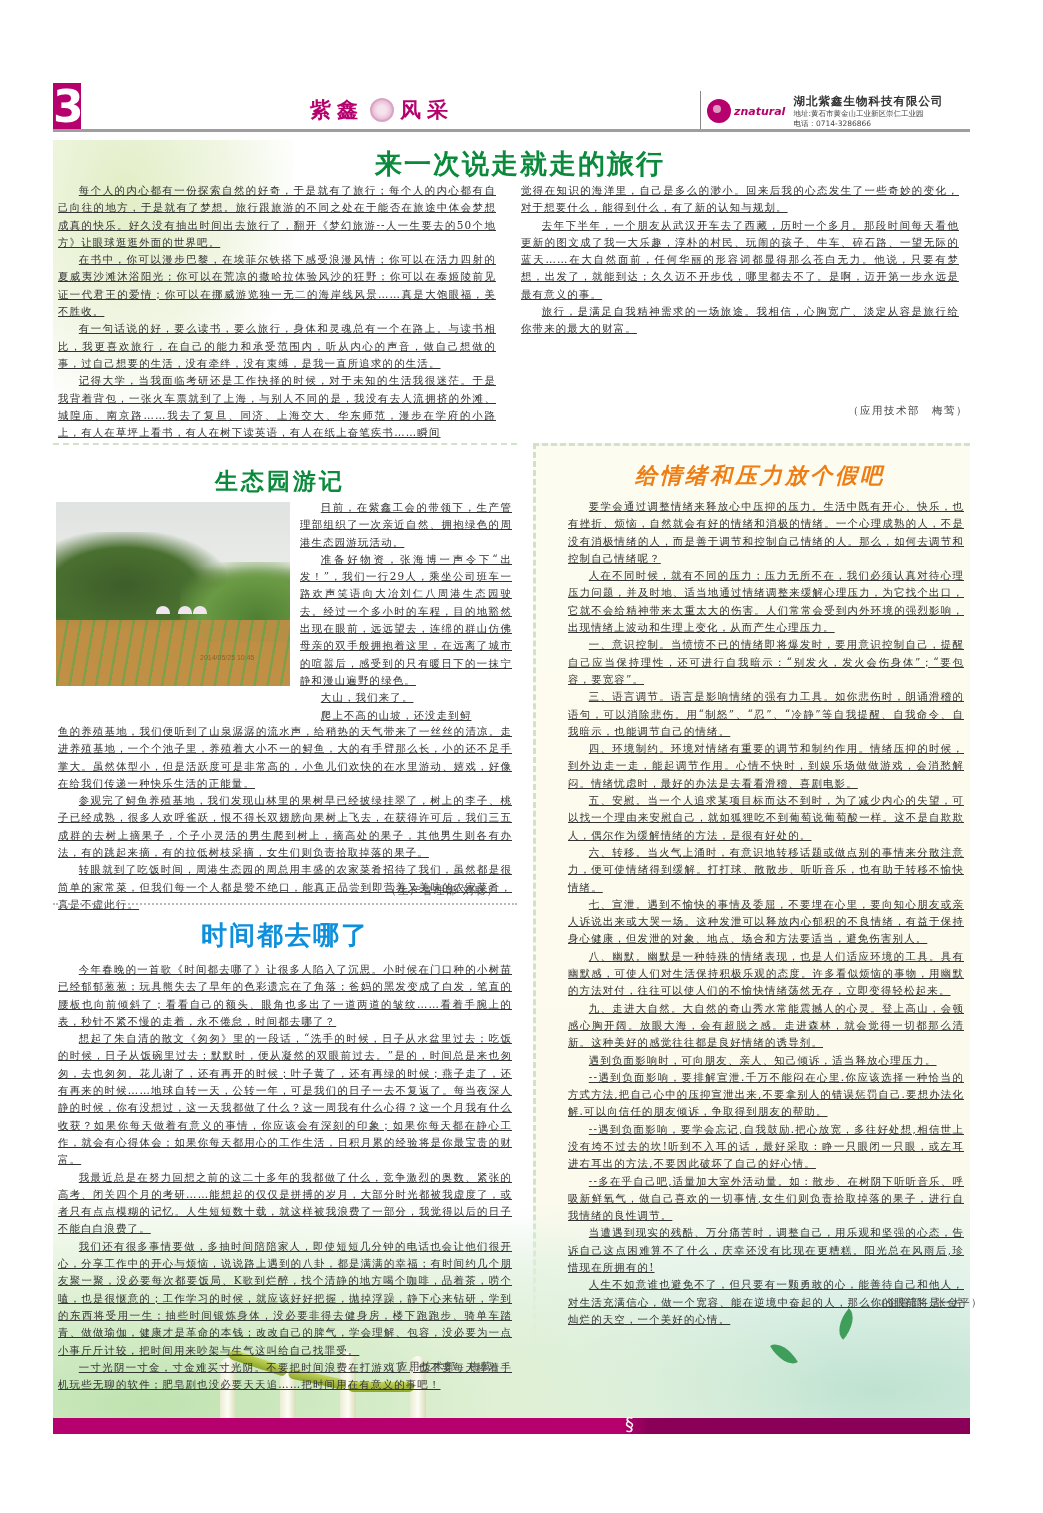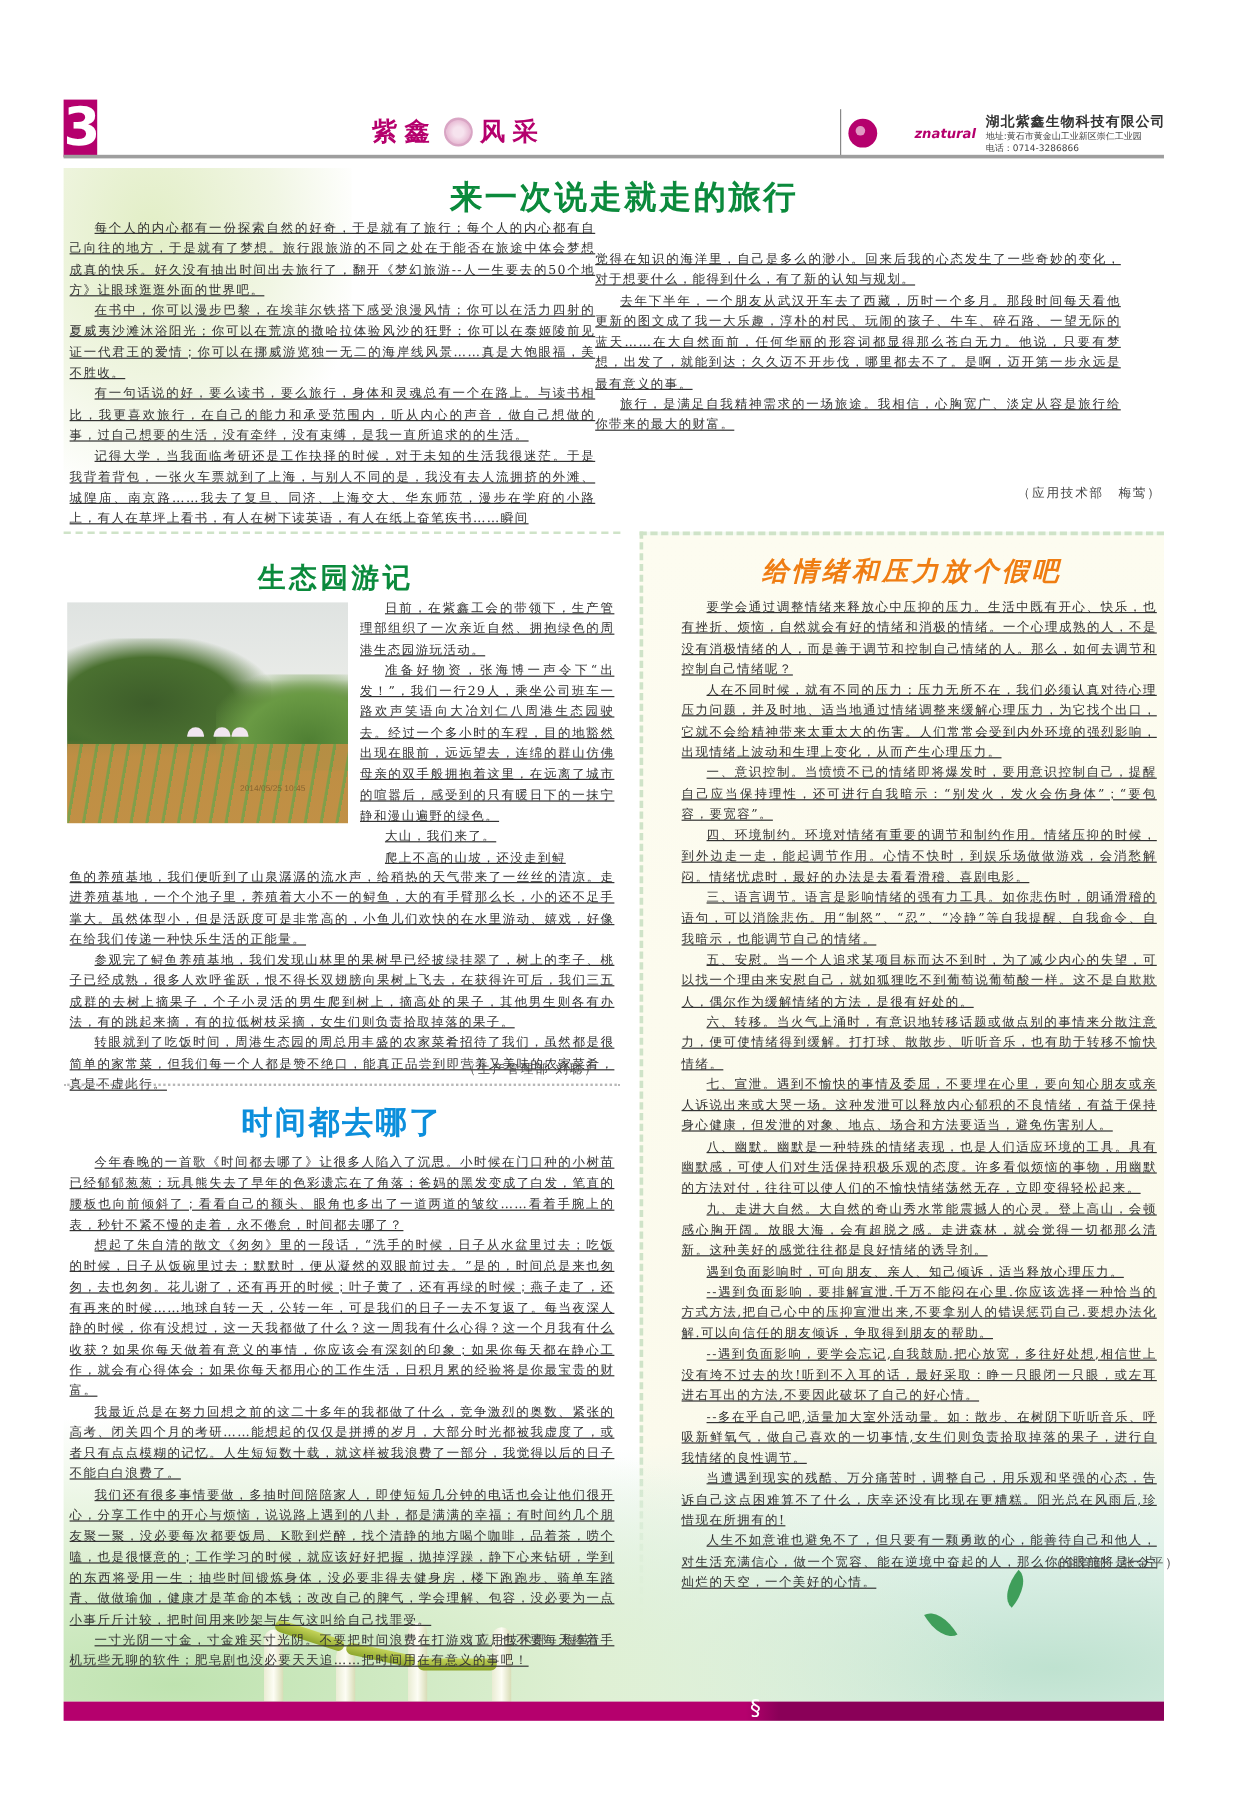--- a/index.html
+++ b/index.html
@@ -8,35 +8,35 @@
 
   
   .page-num { position: absolute; left: 53px; top: 83px; width: 28px; height: 48px; background: #b5006d; color: #fff; font-family: "DejaVu Sans", sans-serif; font-weight: bold; font-size: 44px; line-height: 48px; text-align: center; }
   .masthead { position: absolute; left: 310px; top: 96px; font-family: "DejaVu Sans", sans-serif; font-weight: bold; font-size: 21px; color: #b5006d; letter-spacing: 6px; display: flex; align-items: center; gap: 6px; }
   .masthead .seal { width: 24px; height: 24px; border-radius: 50%; border: 2px solid #d9a5c4; background: radial-gradient(circle, #f6e3ee 30%, #e8bcd5 70%); display: inline-block; }
   .header-rule { position: absolute; left: 53px; top: 129px; width: 917px; height: 3px; background: #9e9e9e; }
   .company-block { position: absolute; left: 700px; top: 91px; height: 40px; display: flex; align-items: center; }
   .company-block .vline { width: 1px; height: 40px; background: #888; margin-right: 6px; }
   .logo-icon { width: 24px; height: 24px; border-radius: 50%; background: #b5006d; margin-right: 3px; position: relative; }
   .logo-icon::after { content: ""; position: absolute; left: 6px; top: 6px; width: 8px; height: 8px; border-radius: 50%; background: #fff; opacity: .6; }
-  .logo-text { font-family: "DejaVu Sans", sans-serif; font-style: italic; font-weight: bold; font-size: 11px; color: #b5006d; margin-right: 8px; margin-left: 28px; }
+  .logo-text { font-family: "DejaVu Sans", sans-serif; font-style: italic; font-weight: bold; font-size: 11px; color: #b5006d; margin-right: 8px; }
   .company-info .name { font-family: "DejaVu Sans", sans-serif; font-weight: bold; font-size: 11.5px; color: #333; letter-spacing: 1px; }
   .company-info .line { font-family: "DejaVu Sans", sans-serif; font-size: 7.5px; color: #444; line-height: 10px; }
 
   
   .title { position: absolute; font-family: "DejaVu Sans", sans-serif; font-weight: bold; text-align: center; }
   .body-text { position: absolute; font-size: 10.4px; line-height: 17.3px; letter-spacing: 1.2px; text-align: justify; color: #333; }
   .body-text p { text-indent: 2em; text-decoration: underline; }
   .byline { position: absolute; font-size: 10.5px; color: #444; letter-spacing: 1.5px; }
 
   
   .leaf-bg { position: absolute; left: 53px; top: 140px; width: 240px; height: 270px; background: radial-gradient(ellipse at 30% 20%, #e2eec6 0%, #f1f6e4 45%, rgba(255,255,255,0) 75%); }
   .t1 { left: 290px; top: 146px; width: 460px; font-size: 27px; color: #0b8a3c; letter-spacing: 2px; }
   .a1-left { left: 58px; top: 182px; width: 438px; }
-  .a1-right { left: 496px; top: 182px; width: 438px; margin-top: 26px; }
+  .a1-right { left: 521px; top: 182px; width: 438px; }
   .by1 { left: 848px; top: 404px; }
   .dash-sep { position: absolute; left: 53px; top: 443px; width: 464px; height: 0; border-top: 2px dashed #cfe3c8; }
 
   
   .t2 { left: 150px; top: 466px; width: 260px; font-size: 23px; color: #0b8a3c; letter-spacing: 3px; }
   .photo { position: absolute; left: 56px; top: 502px; width: 234px; height: 184px; overflow: hidden; background: linear-gradient(180deg, #dfe3e1 0%, #e9ebe8 35%, #5d7c3a 45%, #3e6a2c 62%, #b4883a 70%, #c79b4a 100%); }
   .photo .trees { position: absolute; left: 0; top: 30px; width: 170px; height: 90px; background: radial-gradient(ellipse at 40% 60%, #3d5d2a 0%, #4a7030 50%, rgba(74,112,48,0) 75%); }
   .photo .hill { position: absolute; right: 0; top: 60px; width: 110px; height: 80px; background: radial-gradient(ellipse at 70% 70%, #4f7f33 0%, #6a9a44 50%, rgba(106,154,68,0) 80%); }
   .photo .field { position: absolute; left: 0; top: 118px; width: 234px; height: 66px; background: repeating-linear-gradient(100deg, #c08f45 0px, #c08f45 10px, #7aa04a 11px, #7aa04a 13px); opacity: .9; }
   .photo .umb { position: absolute; width: 14px; height: 8px; border-radius: 14px 14px 0 0; background: #f1e6f0; top: 104px; }
@@ -152,22 +152,22 @@
     <p>我们还有很多事情要做，多抽时间陪陪家人，即使短短几分钟的电话也会让他们很开心，分享工作中的开心与烦恼，说说路上遇到的八卦，都是满满的幸福；有时间约几个朋友聚一聚，没必要每次都要饭局、K歌到烂醉，找个清静的地方喝个咖啡，品着茶，唠个嗑，也是很惬意的；工作学习的时候，就应该好好把握，抛掉浮躁，静下心来钻研，学到的东西将受用一生；抽些时间锻炼身体，没必要非得去健身房，楼下跑跑步、骑单车踏青、做做瑜伽，健康才是革命的本钱；改改自己的脾气，学会理解、包容，没必要为一点小事斤斤计较，把时间用来吵架与生气这叫给自己找罪受。</p>
     <p>一寸光阴一寸金，寸金难买寸光阴。不要把时间浪费在打游戏了；也不要每天捧着手机玩些无聊的软件；肥皂剧也没必要天天追……把时间用在有意义的事吧！</p>
   </div>
   <div class="byline by3">（应用技术部　梅莺）</div>
 
   <div class="title t4">给情绪和压力放个假吧</div>
   <div class="body-text a4">
     <p>要学会通过调整情绪来释放心中压抑的压力。生活中既有开心、快乐，也有挫折、烦恼，自然就会有好的情绪和消极的情绪。一个心理成熟的人，不是没有消极情绪的人，而是善于调节和控制自己情绪的人。那么，如何去调节和控制自己情绪呢？</p>
     <p>人在不同时候，就有不同的压力；压力无所不在，我们必须认真对待心理压力问题，并及时地、适当地通过情绪调整来缓解心理压力，为它找个出口，它就不会给精神带来太重太大的伤害。人们常常会受到内外环境的强烈影响，出现情绪上波动和生理上变化，从而产生心理压力。</p>
     <p>一、意识控制。当愤愤不已的情绪即将爆发时，要用意识控制自己，提醒自己应当保持理性，还可进行自我暗示：“别发火，发火会伤身体”；“要包容，要宽容”。</p>
+    <p>三、语言调节。语言是影响情绪的强有力工具。如你悲伤时，朗诵滑稽的语句，可以消除悲伤。用“制怒”、“忍”、“冷静”等自我提醒、自我命令、自我暗示，也能调节自己的情绪。</p>
     <p>四、环境制约。环境对情绪有重要的调节和制约作用。情绪压抑的时候，到外边走一走，能起调节作用。心情不快时，到娱乐场做做游戏，会消愁解闷。情绪忧虑时，最好的办法是去看看滑稽、喜剧电影。</p>
-    <p>三、语言调节。语言是影响情绪的强有力工具。如你悲伤时，朗诵滑稽的语句，可以消除悲伤。用“制怒”、“忍”、“冷静”等自我提醒、自我命令、自我暗示，也能调节自己的情绪。</p>
     <p>五、安慰。当一个人追求某项目标而达不到时，为了减少内心的失望，可以找一个理由来安慰自己，就如狐狸吃不到葡萄说葡萄酸一样。这不是自欺欺人，偶尔作为缓解情绪的方法，是很有好处的。</p>
     <p>六、转移。当火气上涌时，有意识地转移话题或做点别的事情来分散注意力，便可使情绪得到缓解。打打球、散散步、听听音乐，也有助于转移不愉快情绪。</p>
     <p>七、宣泄。遇到不愉快的事情及委屈，不要埋在心里，要向知心朋友或亲人诉说出来或大哭一场。这种发泄可以释放内心郁积的不良情绪，有益于保持身心健康，但发泄的对象、地点、场合和方法要适当，避免伤害别人。</p>
     <p>八、幽默。幽默是一种特殊的情绪表现，也是人们适应环境的工具。具有幽默感，可使人们对生活保持积极乐观的态度。许多看似烦恼的事物，用幽默的方法对付，往往可以使人们的不愉快情绪荡然无存，立即变得轻松起来。</p>
     <p>九、走进大自然。大自然的奇山秀水常能震撼人的心灵。登上高山，会顿感心胸开阔。放眼大海，会有超脱之感。走进森林，就会觉得一切都那么清新。这种美好的感觉往往都是良好情绪的诱导剂。</p>
     <p>遇到负面影响时，可向朋友、亲人、知己倾诉，适当释放心理压力。</p>
     <p>--遇到负面影响，要排解宣泄.千万不能闷在心里.你应该选择一种恰当的方式方法,把自己心中的压抑宣泄出来,不要拿别人的错误惩罚自己.要想办法化解.可以向信任的朋友倾诉，争取得到朋友的帮助。</p>
     <p>--遇到负面影响，要学会忘记,自我鼓励.把心放宽，多往好处想,相信世上没有垮不过去的坎!听到不入耳的话，最好采取：睁一只眼闭一只眼，或左耳进右耳出的方法,不要因此破坏了自己的好心情。</p>
     <p>--多在乎自己吧,适量加大室外活动量。如：散步、在树阴下听听音乐、呼吸新鲜氧气，做自己喜欢的一切事情,女生们则负责拾取掉落的果子，进行自我情绪的良性调节。</p>
     <p>当遭遇到现实的残酷、万分痛苦时，调整自己，用乐观和坚强的心态，告诉自己这点困难算不了什么，庆幸还没有比现在更糟糕。阳光总在风雨后,珍惜现在所拥有的!</p>

